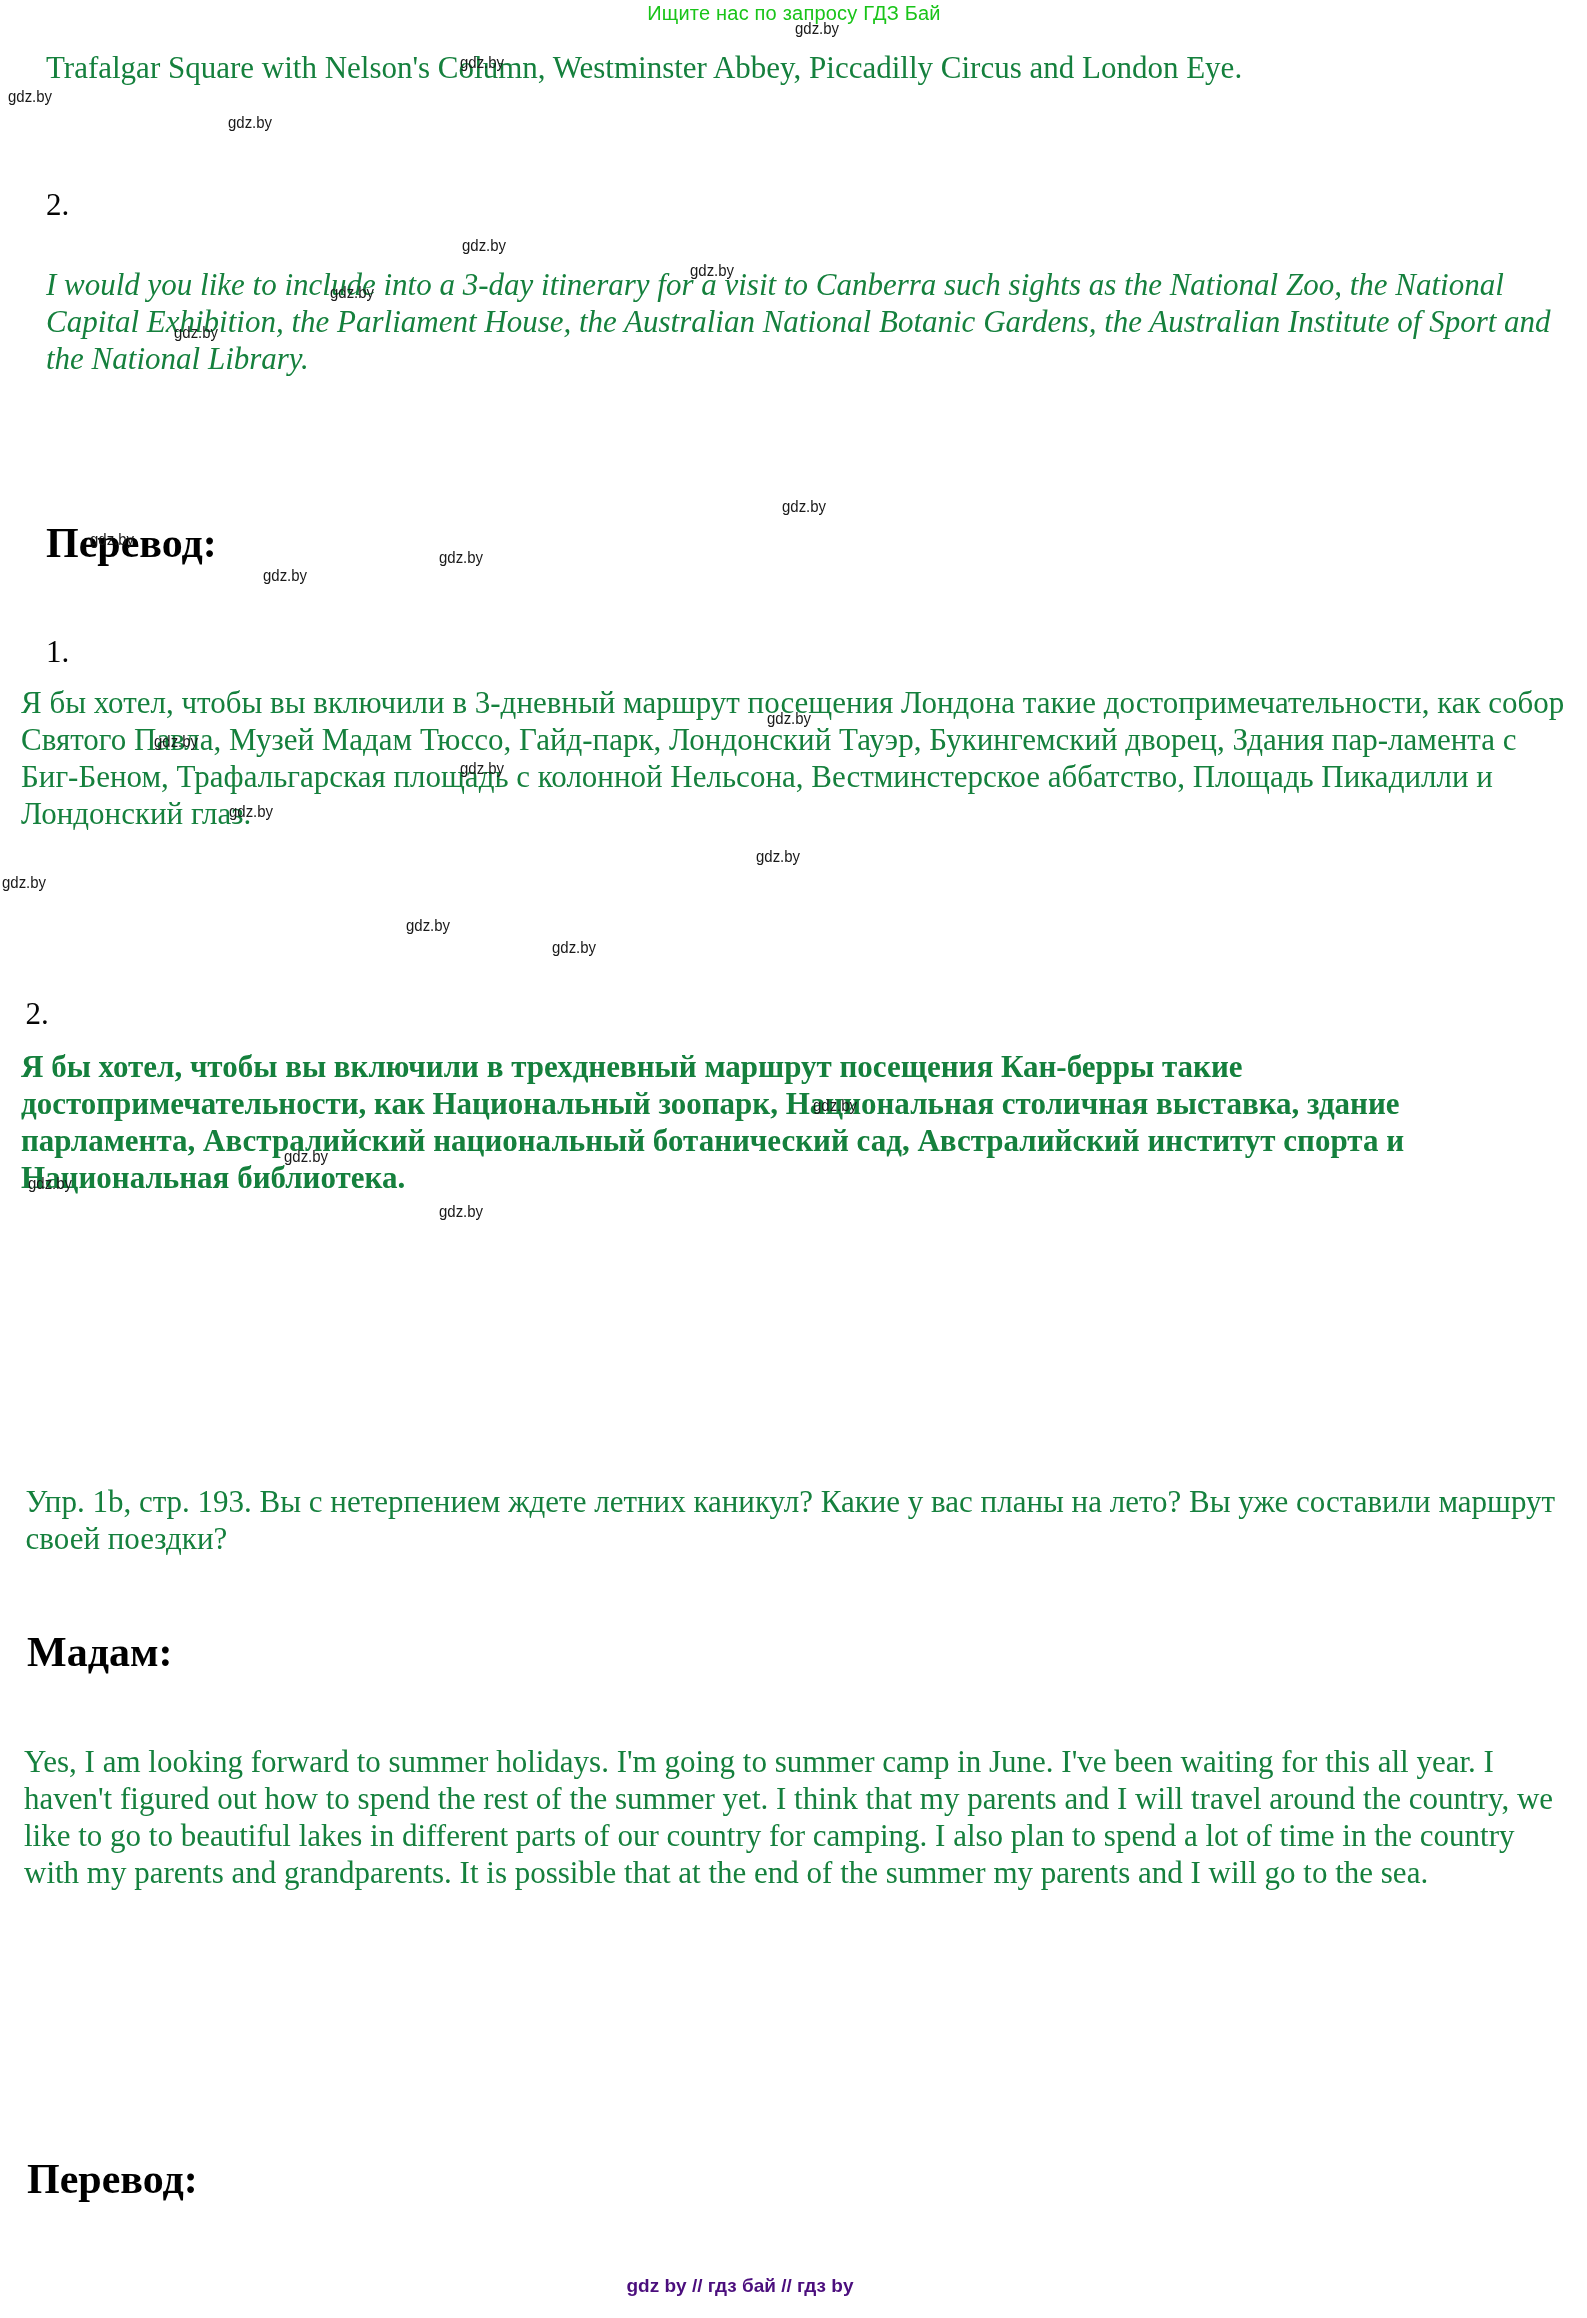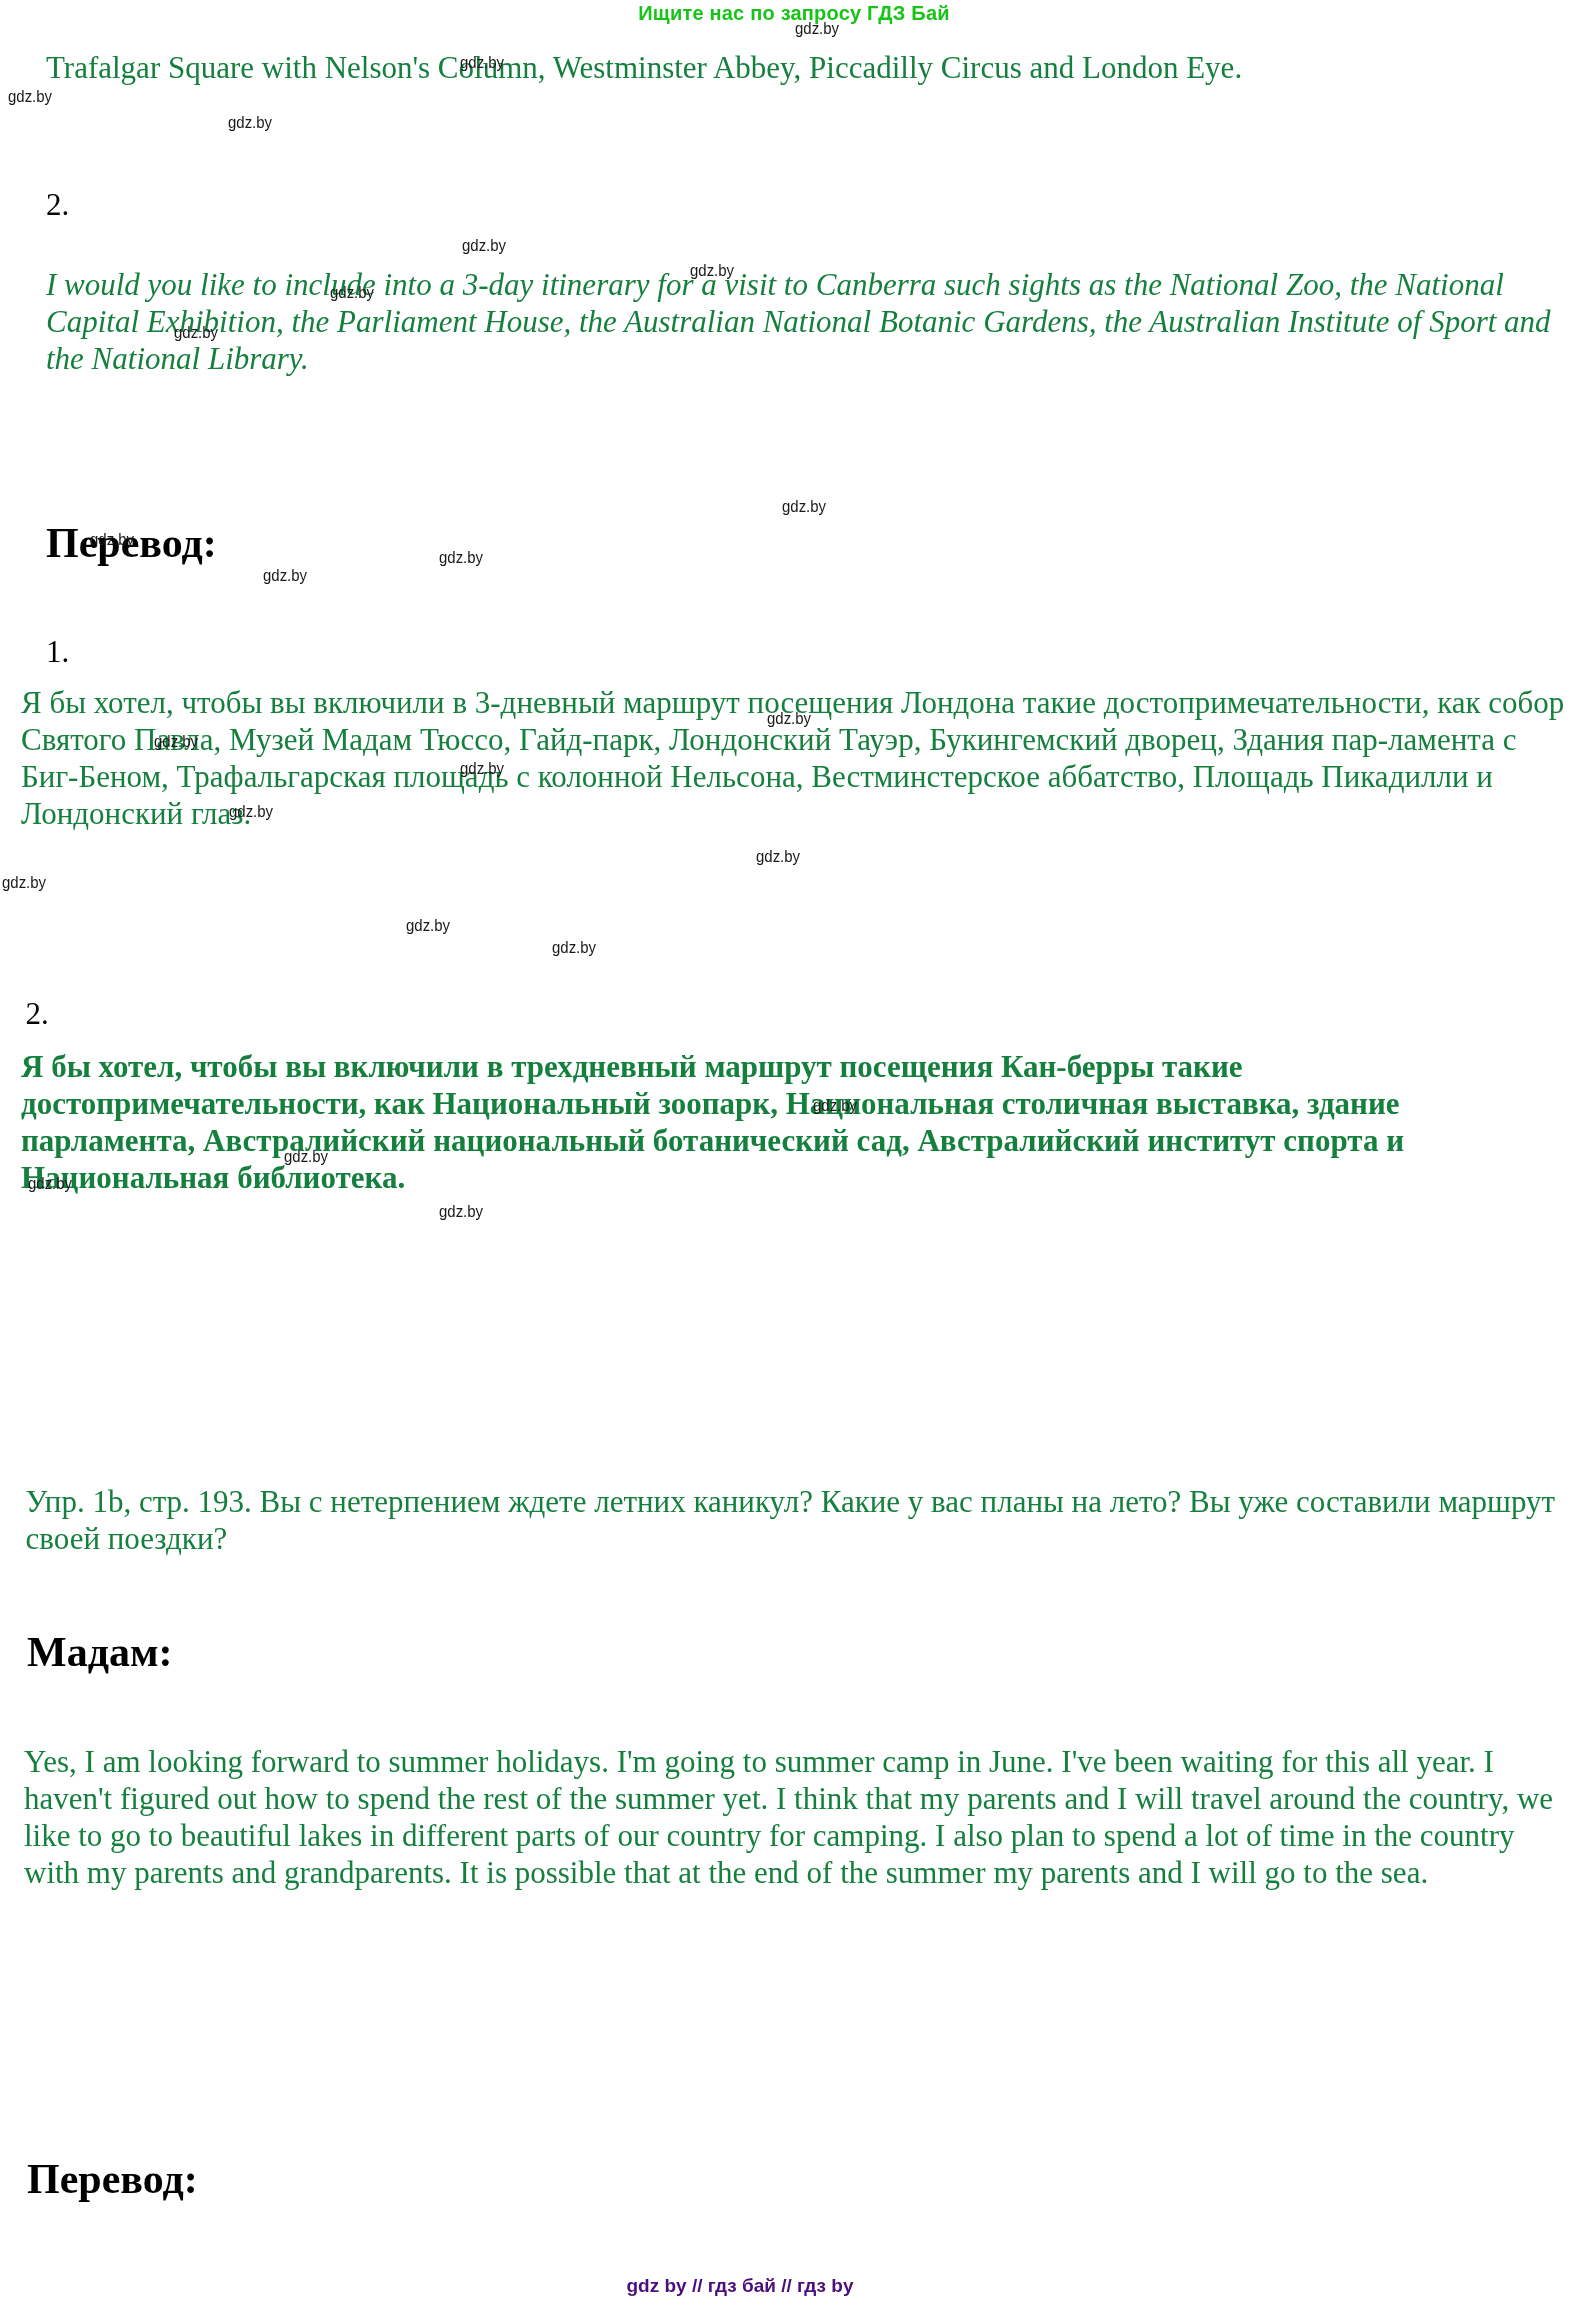--- a/index.html
+++ b/index.html
@@ -17,21 +17,21 @@
   }
 
   
   #promo-banner {
     position: absolute;
     top: 1.6px;
     left: 0;
     width: 1588px;
     text-align: center;
     font-family: "Liberation Sans", "DejaVu Sans", sans-serif;
-    font-weight: bold;
+    font-weight: normal;
     font-size: 20px;
     letter-spacing: 0.2px;
     color: #19c419;
     white-space: nowrap;
   }
 
   
   #footer-banner {
     position: absolute;
     left: 0;

